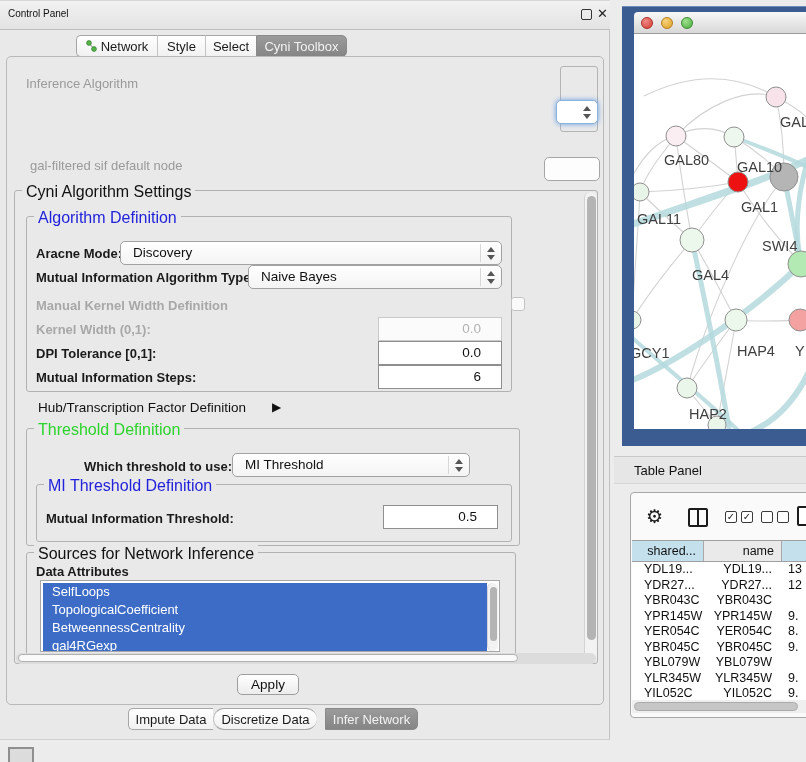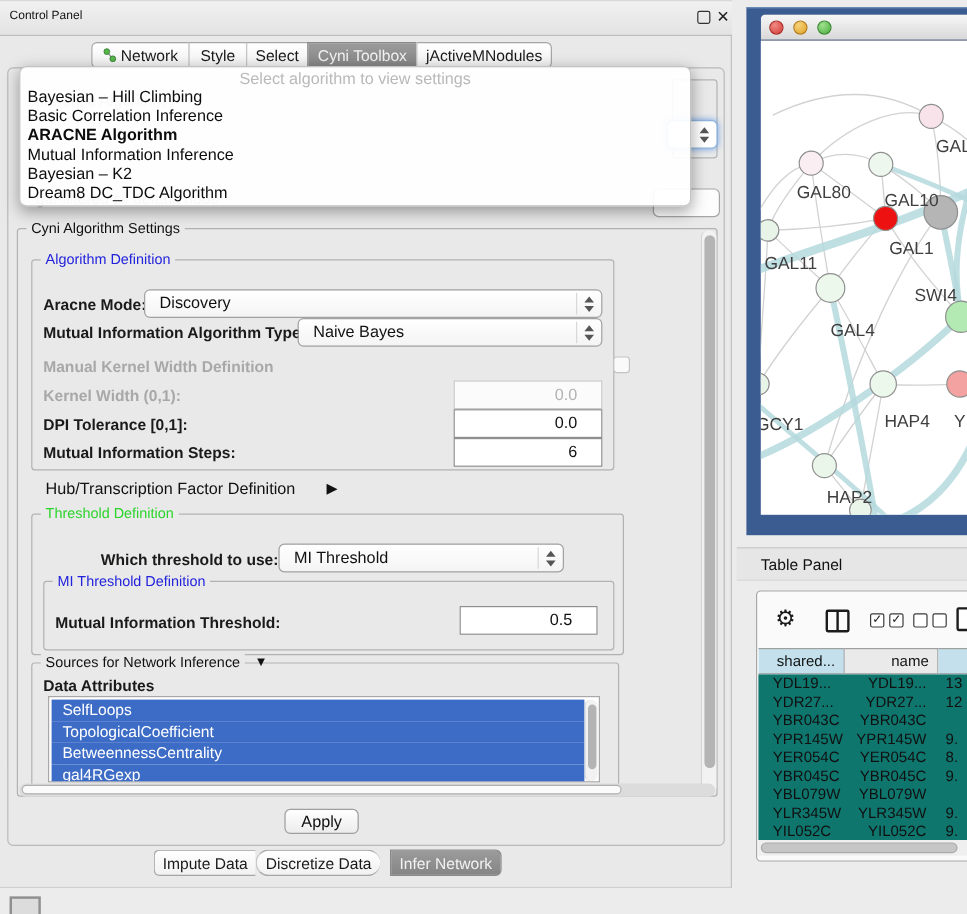--- a/index.html
+++ b/index.html
@@ -41,21 +41,21 @@
 
   
   .popup { left:16px; top:55px; width:560px; height:117px; background:rgba(255,255,255,0.93);
         border:1px solid #c2c2c2; border-radius:6px; box-shadow:0 4px 12px rgba(0,0,0,0.35); z-index:10; }
   .popup-placeholder { left:0; top:2px; width:100%; text-align:center; color:#b9b9b9; font-size:13.5px; }
   .popup-item { left:1px; width:556px; height:16px; padding-left:5px; font-size:13.5px; color:#0c0c0c; line-height:16px; }
   .popup-item.bold { font-weight:bold; }
 
   
   .group { border:1px solid #b2b2b2; border-radius:3px; }
-  .gtitle { background:#e9e9e9; padding:0 4px; font-size:12px; white-space:nowrap; z-index:4; }
+  .gtitle { background:#e9e9e9; padding:0 4px; font-size:16px; white-space:nowrap; z-index:4; }
   .gtitle.black { color:#111; }
   .gtitle.blue { color:#2222dd; }
   .gtitle.green { color:#2bd42b; }
 
   .lbl { font-size:13px; font-weight:bold; color:#1a1a1a; white-space:nowrap; }
   .lbl.dis { color:#a8a8a8; }
   .plain { font-size:13.5px; color:#111; white-space:nowrap; }
 
   .combo { background:linear-gradient(#ffffff,#f4f4f4); border:1px solid #a2a2a2; border-radius:5px;
         height:24px; font-size:13.5px; color:#111; line-height:22px; padding-left:12px; }
@@ -143,44 +143,32 @@
       </div>
       <div class="tab" style="width:48px;">
         <span>Style</span>
       </div>
       <div class="tab" style="width:51px;">
         <span>Select</span>
       </div>
       <div class="tab sel" style="width:91px;">
         <span>Cyni Toolbox</span>
       </div>
-      <div class="tab" style="width:113px;">
-        <span>jActiveMNodules</span>
-      </div>
     </div>
 
     <div class="abs content-frame"></div>
 
     <span class="abs hint" style="left:26px; top:76px;">Inference Algorithm</span>
     <span class="abs hint" style="left:30px; top:158px;">gal-filtered sif default node</span>
     <div class="abs part-group"></div>
     <div class="abs part-combo-focus">
         <span class="combo-arrows"></span>
       </div>
     <div class="abs part-combo-low"></div>
 
-    <div class="abs popup">
-      <div class="abs popup-placeholder">Select algorithm to view settings</div>
-      <div class="abs popup-item" style="top:17px;">Bayesian – Hill Climbing</div>
-      <div class="abs popup-item" style="top:33px;">Basic Correlation Inference</div>
-      <div class="abs popup-item bold" style="top:49px;">ARACNE Algorithm</div>
-      <div class="abs popup-item" style="top:65px;">Mutual Information Inference</div>
-      <div class="abs popup-item" style="top:81px;">Bayesian – K2</div>
-      <div class="abs popup-item" style="top:97px;">Dream8 DC_TDC Algorithm</div>
-    </div>
 
     <div class="abs group" style="left:14px; top:190px; width:584px; height:474px;"></div>
     <span class="abs gtitle black" style="left:22px; top:183px;">Cyni Algorithm Settings</span>
     <div class="abs vscroll" style="left:584px; top:192px; width:13px; height:470px;">
       <div class="abs vthumb" style="left:2px; top:4px; width:9px; height:444px;"></div>
     </div>
 
     <div class="abs group" style="left:26px; top:216px; width:486px; height:176px;"></div>
     <span class="abs gtitle blue" style="left:34px; top:209px;">Algorithm Definition</span>
 
@@ -356,21 +344,21 @@
   <div class="abs ic-box" style="left:761px; top:511px;"></div>
   <div class="abs ic-box" style="left:777px; top:511px;"></div>
   <div class="abs ic-page" style="left:797px; top:506px;"></div>
 
   <div class="abs" style="left:632px; top:540px; width:174px; height:22px; overflow:hidden;">
     <div class="abs th-cell" style="left:0; width:72px; background:#c3e0ec;">shared...</div>
     <div class="abs th-cell" style="left:72px; width:78px; background:#eaeaea;">name</div>
     <div class="abs th-cell" style="left:150px; width:40px; background:#c3e0ec;"></div>
   </div>
 
-  <div class="abs" style="left:632px; top:562px; width:174px; height:138px; overflow:hidden; background:#0f766e;">
+  <div class="abs" style="left:632px; top:562px; width:174px; height:138px; overflow:hidden; background:#ffffff;">
 
     <div class="abs" style="top:0px; width:174px;">
       <span class="abs row-cell" style="left:12px; width:60px;">YDL19...</span>
       <span class="abs row-cell" style="left:72px; width:68px; text-align:right;">YDL19...</span>
       <span class="abs row-cell" style="left:156px; width:18px;">13</span>
     </div>
     <div class="abs" style="top:15.5px; width:174px;">
       <span class="abs row-cell" style="left:12px; width:60px;">YDR27...</span>
       <span class="abs row-cell" style="left:72px; width:68px; text-align:right;">YDR27...</span>
       <span class="abs row-cell" style="left:156px; width:18px;">12</span>

